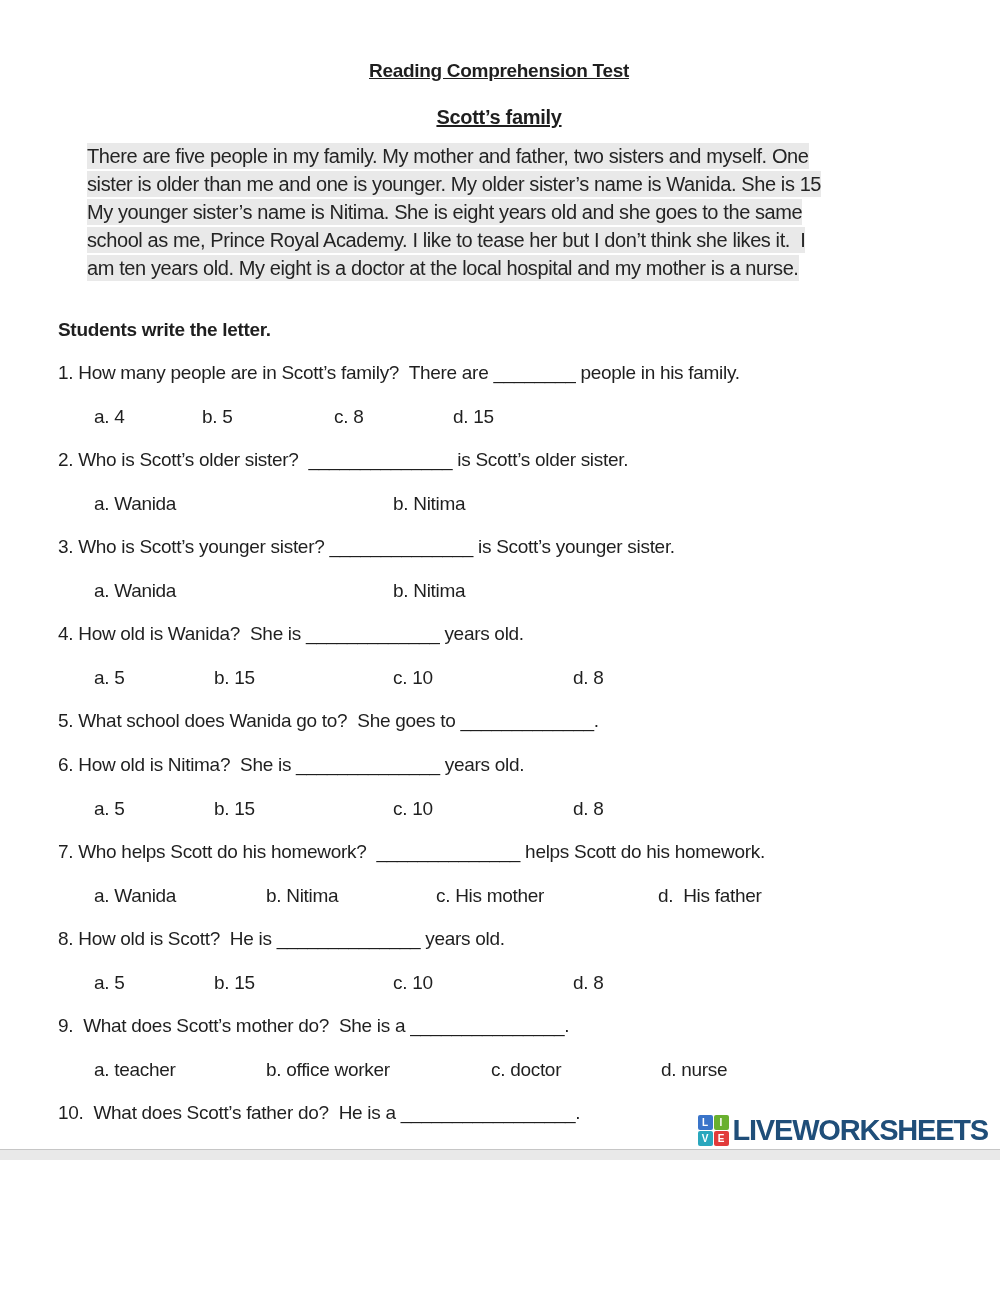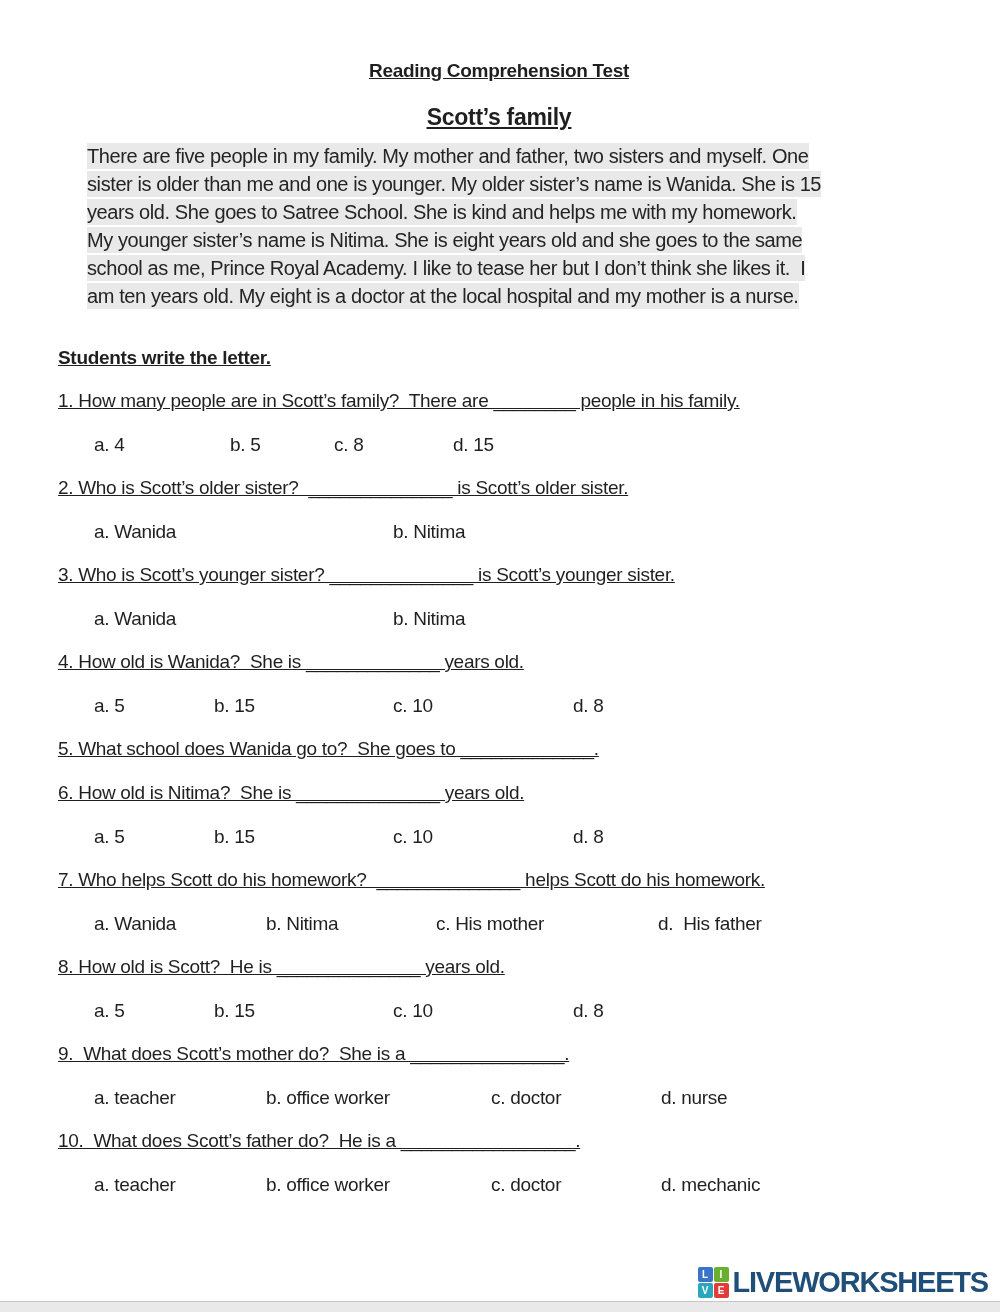--- a/index.html
+++ b/index.html
@@ -1,39 +1,38 @@
 <!DOCTYPE html>
 <html><head>
 <meta charset="utf-8">
 <style>
   * { margin: 0; padding: 0; box-sizing: border-box; }
   html, body { background: #ffffff; }
   .page {
     position: relative;
     width: 1000px;
-    height: 1312px;
+    height: 1160px;
     background: #ffffff;
     overflow: hidden;
     font-family: "Liberation Sans", sans-serif;
     color: #1f1f1f;
-    text-decoration: underline;
   }
   .doc { padding: 60px 60px 0 58px; }
   .doc-title {
     text-align: center;
     font-size: 19px;
     font-weight: 600;
     line-height: 22px;
     text-decoration: underline;
     margin-bottom: 24px;
     letter-spacing: -0.3px;
   }
   .doc-subtitle {
     text-align: center;
-    font-size: 23px;
+    font-size: 20px;
     font-weight: 600;
     line-height: 22px;
     text-decoration: underline;
     margin-bottom: 15px;
     letter-spacing: -0.3px;
   }
   .passage { margin-bottom: 36px; }
   .passage .pline { line-height: 26px; white-space: pre; padding-left: 29px; }
   .passage .pline span {
     display: inline-block;
@@ -117,33 +116,32 @@
 
 <div class="page">
   <div class="doc">
 
     <div class="doc-title">Reading Comprehension Test</div>
     <div class="doc-subtitle">Scott’s family</div>
 
     <div class="passage">
       <div class="pline"><span>There are five people in my family. My mother and father, two sisters and myself. One</span></div>
       <div class="pline"><span>sister is older than me and one is younger. My older sister’s name is Wanida. She is 15</span></div>
-      <div class="pline"><span>years old. She goes to Satree School. She is kind and helps me with my homework.</span></div>
       <div class="pline"><span>My younger sister’s name is Nitima. She is eight years old and she goes to the same</span></div>
       <div class="pline"><span>school as me, Prince Royal Academy. I like to tease her but I don’t think she likes it.  I</span></div>
       <div class="pline"><span>am ten years old. My eight is a doctor at the local hospital and my mother is a nurse.</span></div>
     </div>
 
     <div class="instruction">Students write the letter.</div>
 
     <div>
       <div class="q-text">1. How many people are in Scott’s family?  There are ________ people in his family.</div>
       <div class="opt-row">
         <span class="opt" style="left:0px">a. 4</span>
-        <span class="opt" style="left:136px">b. 5</span>
+        <span class="opt" style="left:108px">b. 5</span>
         <span class="opt" style="left:240px">c. 8</span>
         <span class="opt" style="left:359px">d. 15</span>
       </div>
     </div>
 
     <div>
       <div class="q-text">2. Who is Scott’s older sister?  ______________ is Scott’s older sister.</div>
       <div class="opt-row">
         <span class="opt" style="left:0px">a. Wanida</span>
         <span class="opt" style="left:299px">b. Nitima</span>

